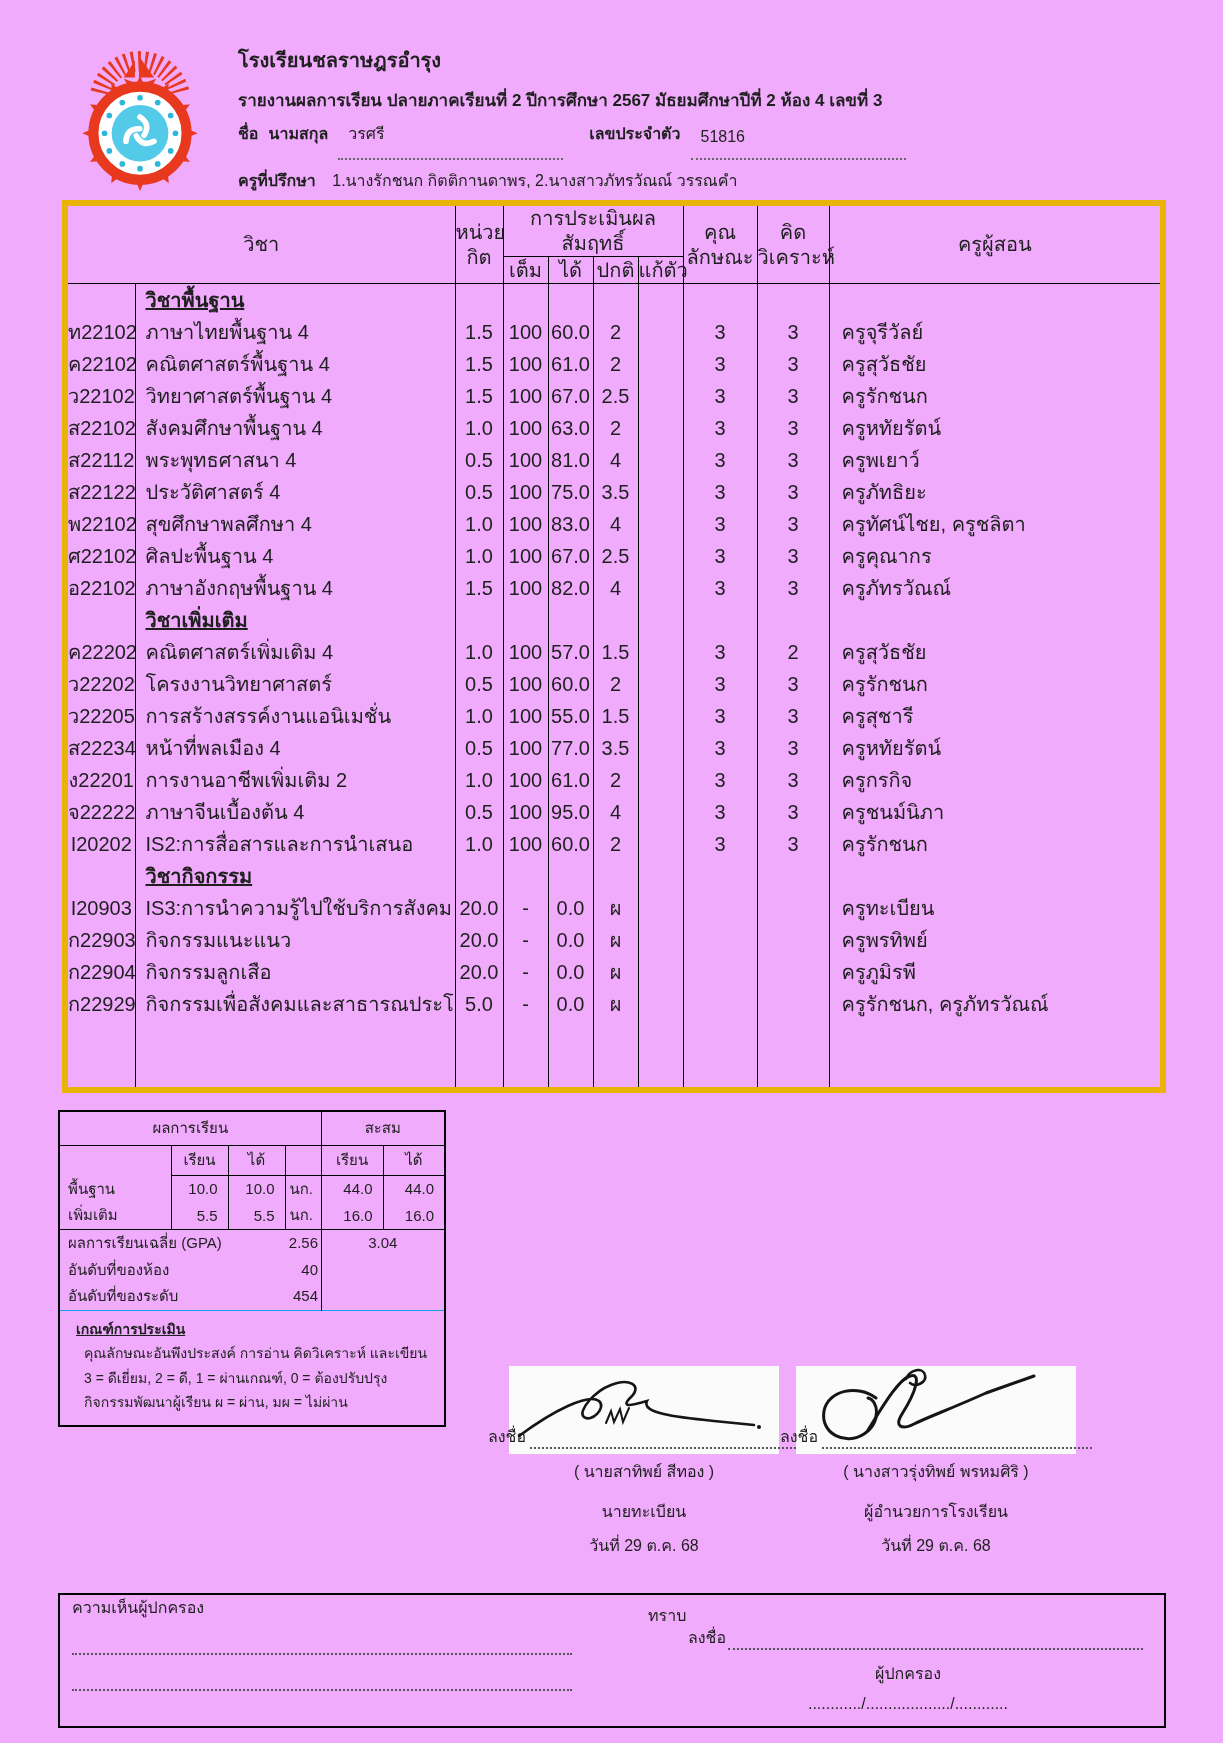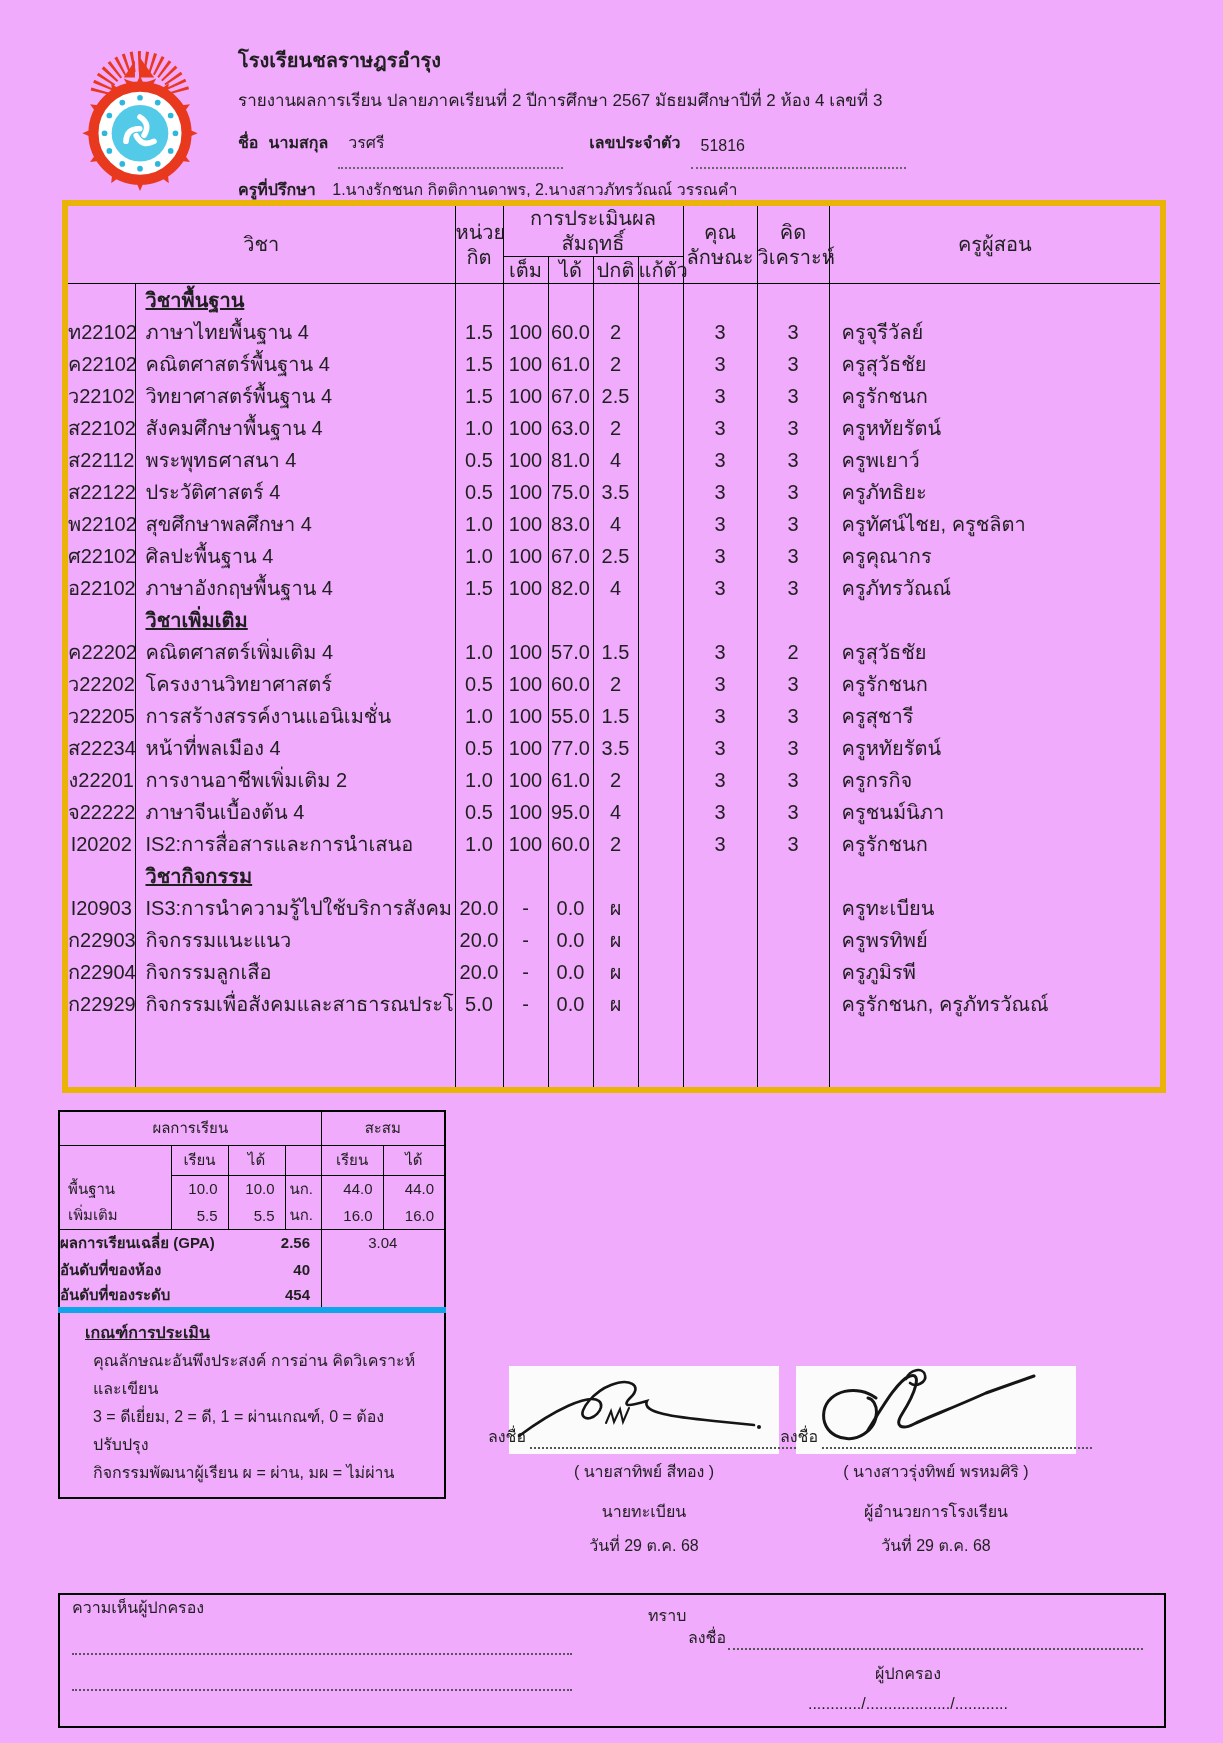--- a/index.html
+++ b/index.html
@@ -14,21 +14,21 @@
   .page{position:relative;width:1223px;height:1743px;background:#f0abfc;overflow:hidden;}
 
   
   .logo{position:absolute;left:64px;top:34px;width:152px;height:162px;}
   .lr{fill:var(--logo-red);}
   .lr-s{stroke:var(--logo-red);fill:none;}
   .lc{fill:var(--logo-cyan);}
   .ld{fill:var(--logo-dot);}
   .header-text{position:absolute;left:238px;top:44px;width:960px;}
   .school-name{font-size:20px;font-weight:700;margin-bottom:10px;}
-  .report-line{font-size:17px;font-weight:400;margin-bottom:17px;}
+  .report-line{font-size:17px;font-weight:700;margin-bottom:8px;}
   .name-line{display:flex;align-items:flex-end;font-size:16px;margin-bottom:4px;}
   .name-line .lbl{font-weight:700;margin-right:10px;padding-bottom:14px;}
   .field{display:inline-block;border-bottom:2px dotted #666;padding:0 6px 12px 10px;margin-right:26px;}
   .f1{width:250px;}
   .f2{width:225px;}
   .f3{width:215px;margin-right:0;}
   .advisor-line{font-size:16px;margin-top:8px;}
   .advisor-line .lbl{font-weight:700;margin-right:12px;}
 
   
@@ -55,25 +55,25 @@
   tr.sum-sub{height:30px;}
   tr.sum-sub td{text-align:center;border-left:1px solid #000;border-bottom:1px solid #000;}
   tr.sum-sub td:first-child{border-left:none;border-bottom:none;}
   tr.sum-data{height:27px;}
   tr.sum-data td{border-left:1px solid #000;text-align:right;padding-right:10px;}
   tr.sum-data td:first-child{border-left:none;text-align:left;padding-left:8px;}
   tr.sum-data td.unit{text-align:left;padding-left:4px;padding-right:0;}
   tr.gpa-row{height:27px;}
   tr.gpa-row td{vertical-align:middle;}
   tr.gpa-row.first td{border-top:1px solid #000;}
-  td.gpa-left{padding-left:0;font-weight:bold;}
+  td.gpa-left{padding-left:8px;}
   td.gpa-left .v{display:inline-block;width:78px;text-align:right;}
   td.gpa-left .l{display:inline-block;width:172px;}
   td.gpa-cum{border-left:1px solid #000;text-align:center;}
-  td.criteria{border-top:6px solid #0ea5e9;padding:6px 8px 10px 25px;font-size:16px;line-height:1.75;}
+  td.criteria{border-top:1px solid #0ea5e9;padding:6px 8px 10px 16px;font-size:14px;line-height:1.75;}
   .crit-title{text-decoration:underline;font-weight:600;}
   .crit-line{padding-left:8px;}
 
   
   .sig-block{position:absolute;width:312px;text-align:center;font-size:16px;}
   .sig-left{left:488px;top:1366px;}
   .sig-right{left:780px;top:1366px;}
   .sig-img{background:#fbfbfb;display:block;margin:0 auto -30px auto;}
   .sig-img path{stroke:#151515;fill:none;stroke-linecap:round;}
   .sign-row{display:flex;align-items:flex-end;margin-bottom:10px;}

